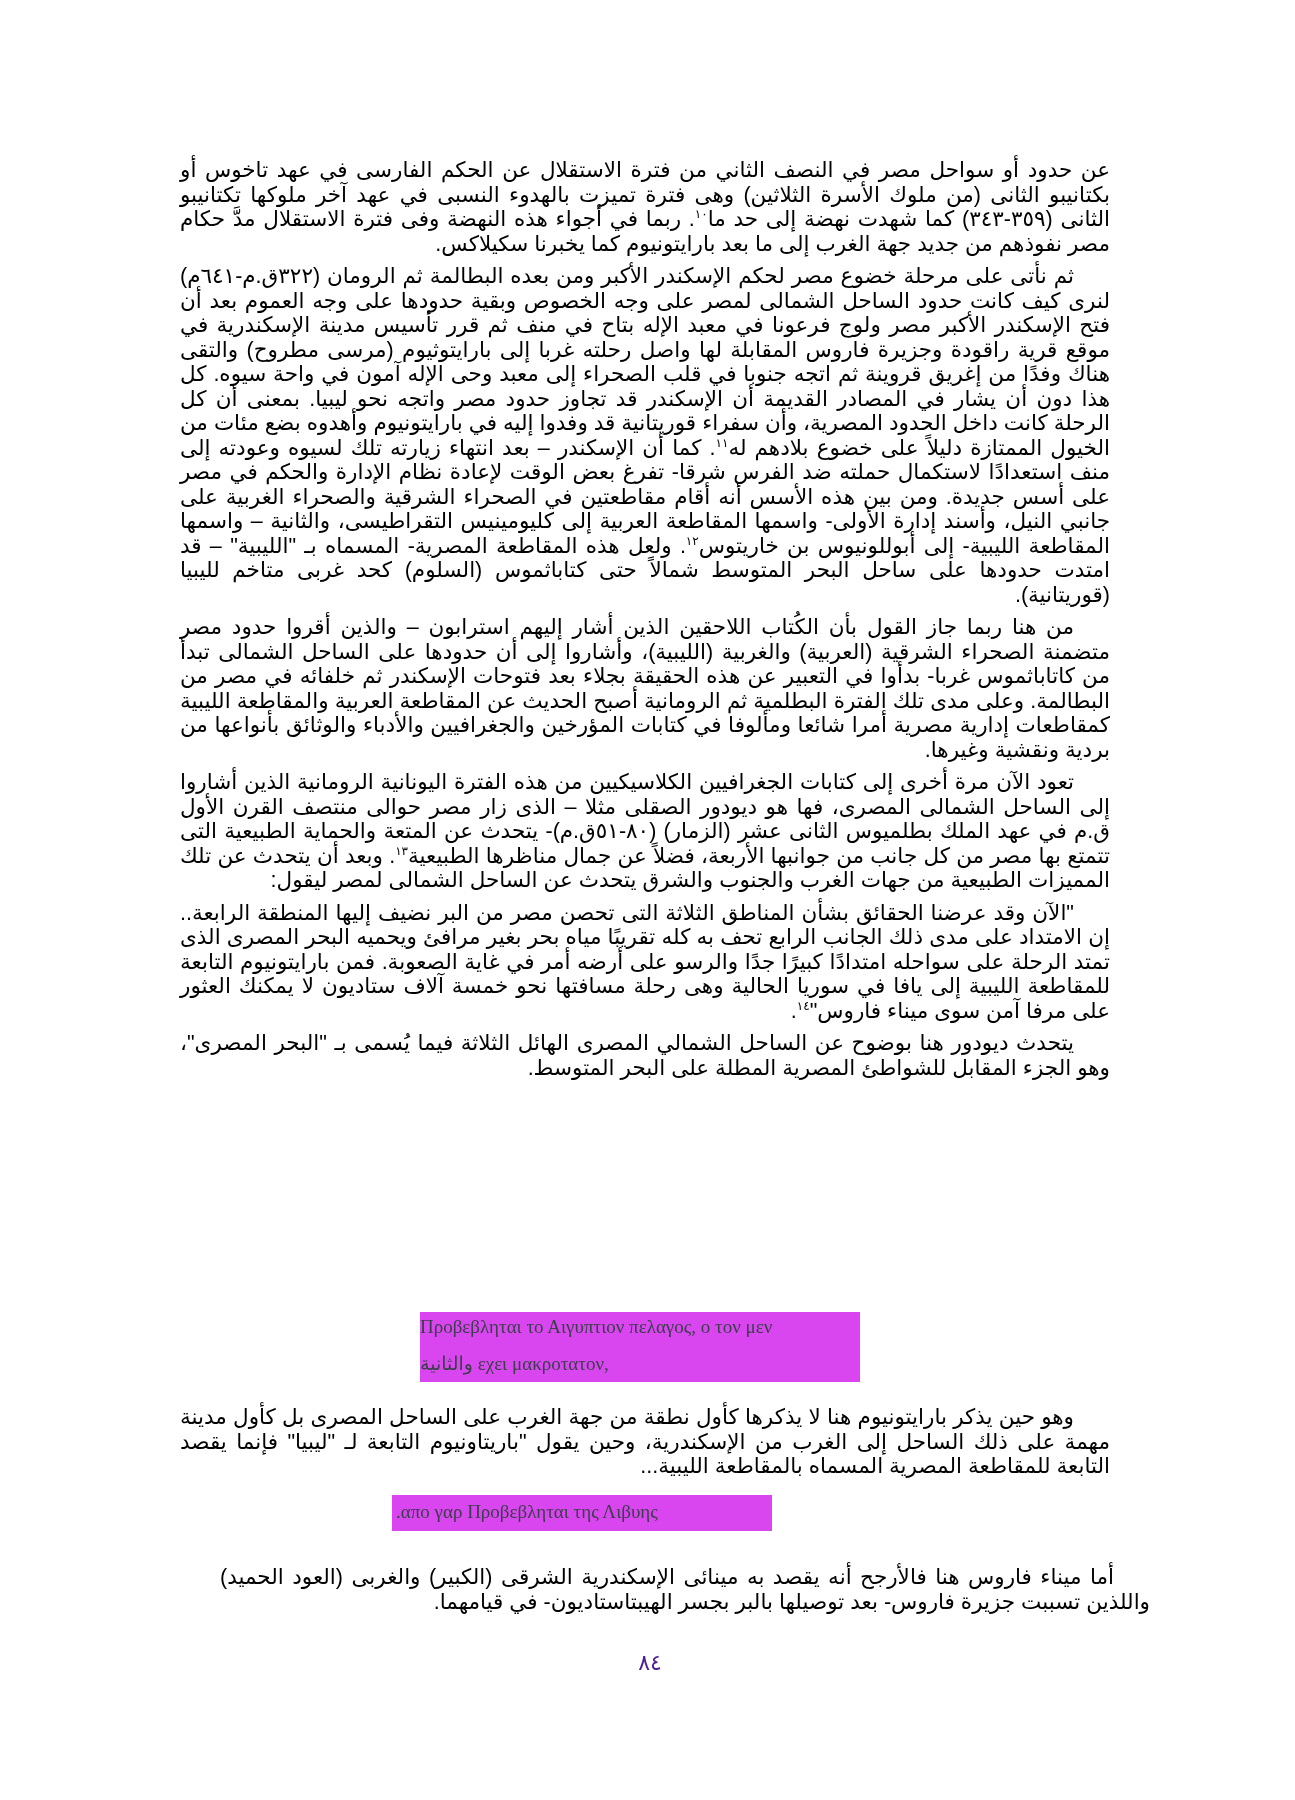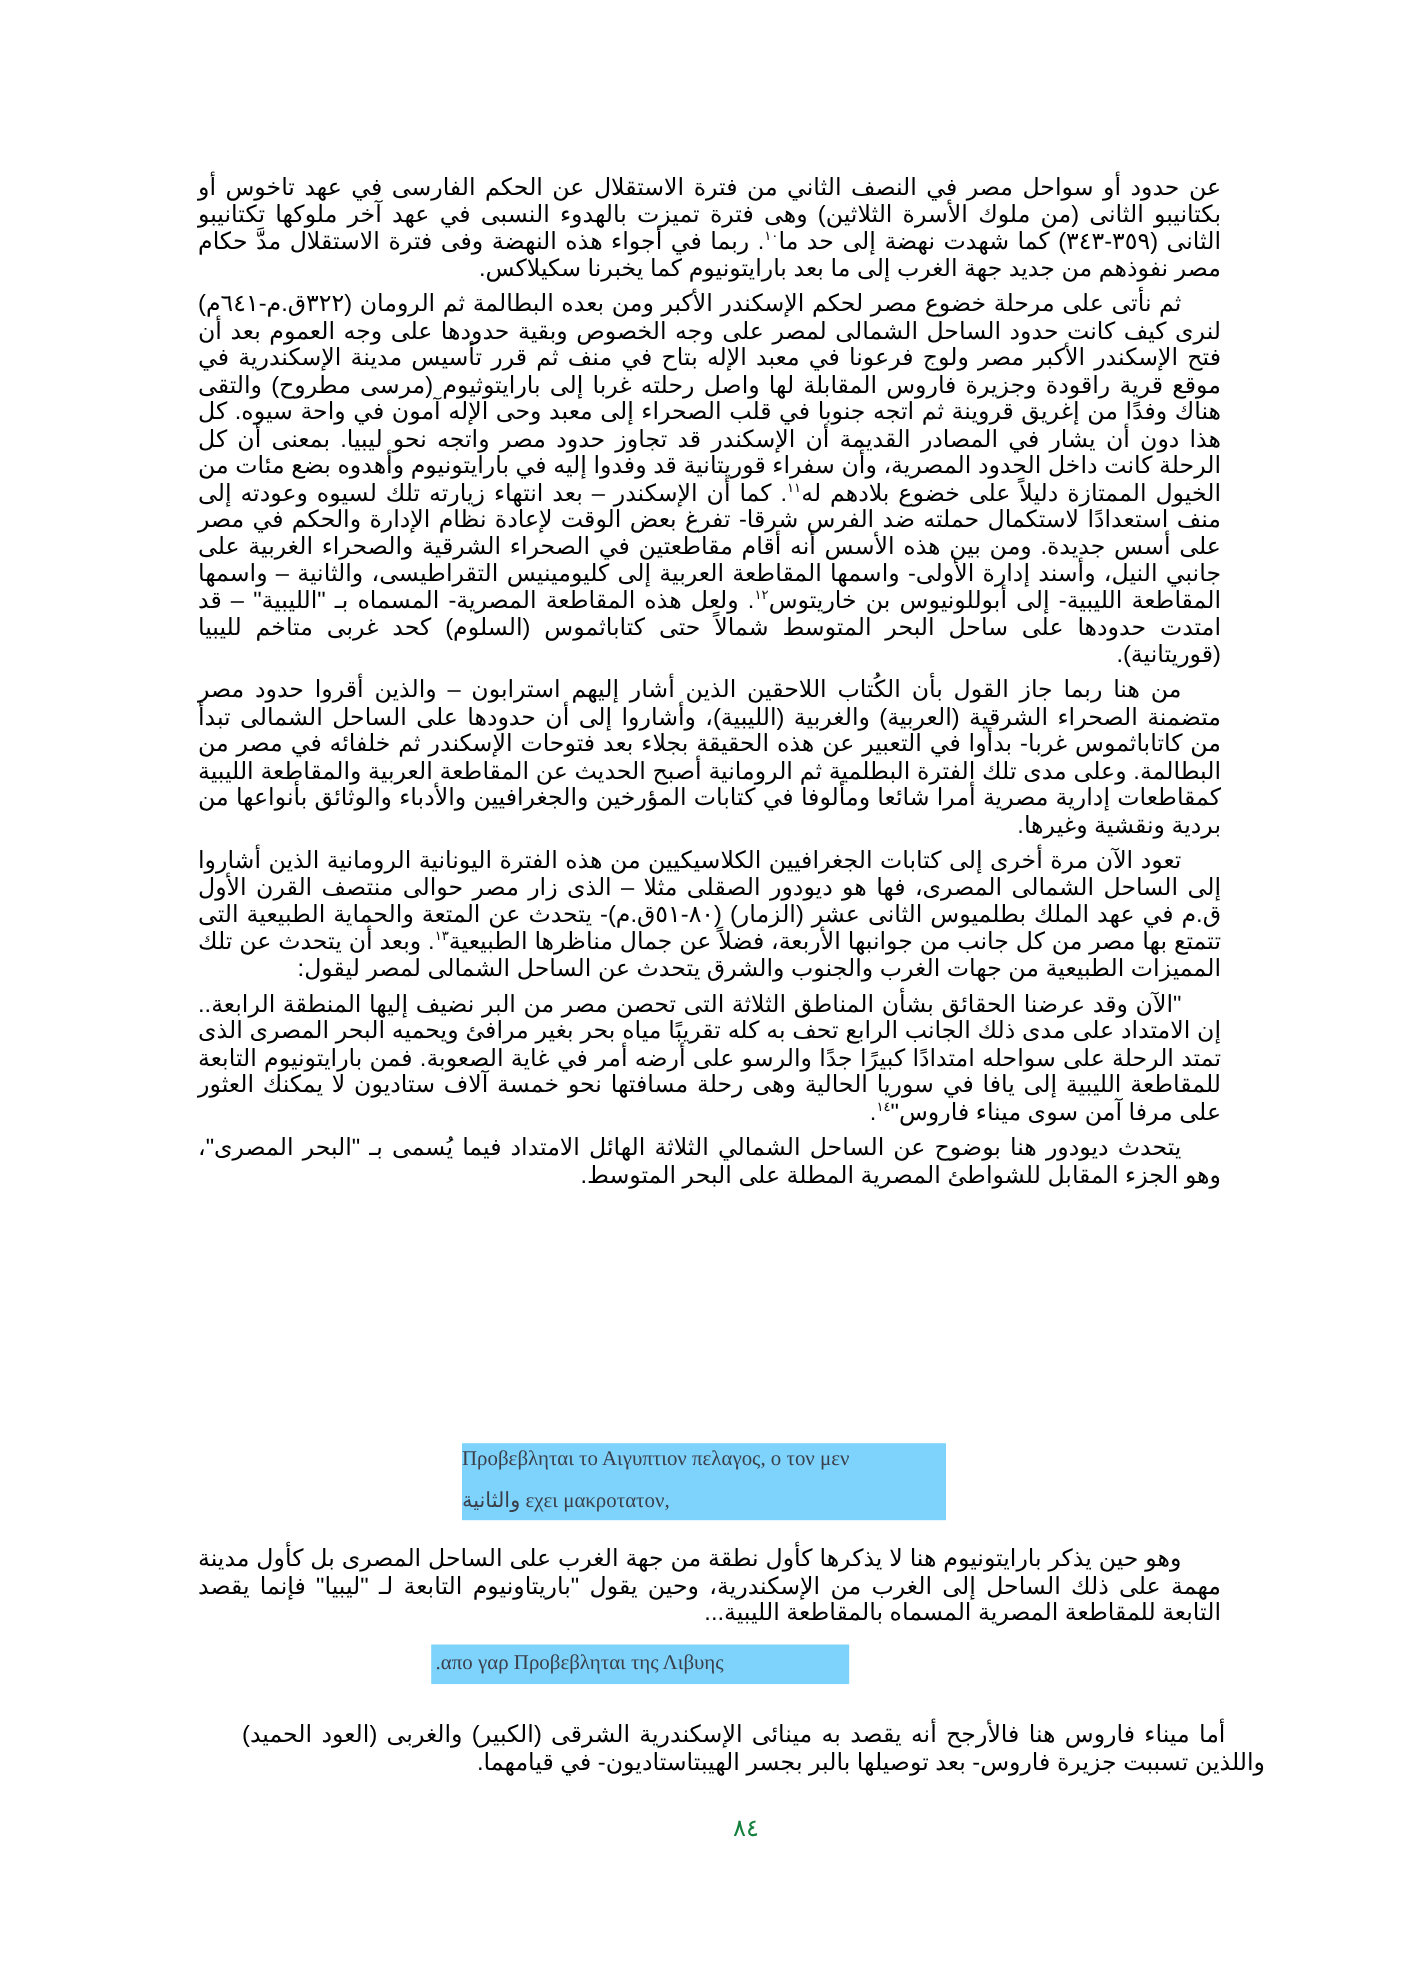--- a/index.html
+++ b/index.html
@@ -12,47 +12,47 @@
     position: absolute; left: 180px; width: 930px;
     direction: rtl; text-align: justify; text-align-last: right;
     font-family: "Liberation Sans", "DejaVu Sans", sans-serif;
     font-size: 21.5px; line-height: 24.5px; color: #000000;
   }
   .para { margin: 0 0 8px 0; text-indent: 0; }
   .para.indent { text-indent: 36px; }
   .para.first { text-indent: 0; }
   sup { font-size: 12px; line-height: 0; vertical-align: super; }
   .greek-box {
-    position: absolute; background: #7dd3fc;
+    position: absolute; background: #d946ef;
     font-family: "Liberation Serif", "DejaVu Serif", serif;
     color: #3a3f4a; font-size: 19px; direction: ltr;
   }
   .greek-line { position: absolute; white-space: nowrap; }
   .page-number {
-    position: absolute; left: 610px; top: 1650px; width: 80px; text-align: right;
-    font-family: "DejaVu Sans", sans-serif; font-size: 22px; color: #15803d;
+    position: absolute; left: 610px; top: 1650px; width: 80px; text-align: center;
+    font-family: "DejaVu Sans", sans-serif; font-size: 22px; color: #4c1d95;
   }
 </style>
 </head>
 <body>
 
 <div class="page">
 
   <div class="text-block" style="top:158px;">
     <p class="para first"><span>عن حدود أو سواحل مصر في النصف الثاني من فترة الاستقلال عن الحكم الفارسى في عهد تاخوس أو بكتانيبو الثانى (من ملوك الأسرة الثلاثين) وهى فترة تميزت بالهدوء النسبى في عهد آخر ملوكها تكتانيبو الثانى (٣٥٩-٣٤٣) كما شهدت نهضة إلى حد ما</span><sup>١٠</sup><span>. ربما في أجواء هذه النهضة وفى فترة الاستقلال مدَّ حكام مصر نفوذهم من جديد جهة الغرب إلى ما بعد بارايتونيوم كما يخبرنا سكيلاكس.</span></p>
 
     <p class="para indent"><span>ثم نأتى على مرحلة خضوع مصر لحكم الإسكندر الأكبر ومن بعده البطالمة ثم الرومان (٣٢٢ق.م-٦٤١م) لنرى كيف كانت حدود الساحل الشمالى لمصر على وجه الخصوص وبقية حدودها على وجه العموم بعد أن فتح الإسكندر الأكبر مصر ولوج فرعونا في معبد الإله بتاح في منف ثم قرر تأسيس مدينة الإسكندرية في موقع قرية راقودة وجزيرة فاروس المقابلة لها واصل رحلته غربا إلى بارايتوثيوم (مرسى مطروح) والتقى هناك وفدًا من إغريق قروينة ثم اتجه جنوبا في قلب الصحراء إلى معبد وحى الإله آمون في واحة سيوه. كل هذا دون أن يشار في المصادر القديمة أن الإسكندر قد تجاوز حدود مصر واتجه نحو ليبيا. بمعنى أن كل الرحلة كانت داخل الحدود المصرية، وأن سفراء قوريتانية قد وفدوا إليه في بارايتونيوم وأهدوه بضع مئات من الخيول الممتازة دليلاً على خضوع بلادهم له</span><sup>١١</sup><span>. كما أن الإسكندر – بعد انتهاء زيارته تلك لسيوه وعودته إلى منف استعدادًا لاستكمال حملته ضد الفرس شرقا- تفرغ بعض الوقت لإعادة نظام الإدارة والحكم في مصر على أسس جديدة. ومن بين هذه الأسس أنه أقام مقاطعتين في الصحراء الشرقية والصحراء الغربية على جانبي النيل، وأسند إدارة الأولى- واسمها المقاطعة العربية إلى كليومينيس التقراطيسى، والثانية – واسمها المقاطعة الليبية- إلى أبوللونيوس بن خاريتوس</span><sup>١٢</sup><span>. ولعل هذه المقاطعة المصرية- المسماه بـ "الليبية" – قد امتدت حدودها على ساحل البحر المتوسط شمالاً حتى كتاباثموس (السلوم) كحد غربى متاخم لليبيا (قوريتانية).</span></p>
 
     <p class="para indent"><span>من هنا ربما جاز القول بأن الكُتاب اللاحقين الذين أشار إليهم استرابون – والذين أقروا حدود مصر متضمنة الصحراء الشرقية (العربية) والغربية (الليبية)، وأشاروا إلى أن حدودها على الساحل الشمالى تبدأ من كاتاباثموس غربا- بدأوا في التعبير عن هذه الحقيقة بجلاء بعد فتوحات الإسكندر ثم خلفائه في مصر من البطالمة. وعلى مدى تلك الفترة البطلمية ثم الرومانية أصبح الحديث عن المقاطعة العربية والمقاطعة الليبية كمقاطعات إدارية مصرية أمرا شائعا ومألوفا في كتابات المؤرخين والجغرافيين والأدباء والوثائق بأنواعها من بردية ونقشية وغيرها.</span></p>
 
     <p class="para indent"><span>تعود الآن مرة أخرى إلى كتابات الجغرافيين الكلاسيكيين من هذه الفترة اليونانية الرومانية الذين أشاروا إلى الساحل الشمالى المصرى، فها هو ديودور الصقلى مثلا – الذى زار مصر حوالى منتصف القرن الأول ق.م في عهد الملك بطلميوس الثانى عشر (الزمار) (٨٠-٥١ق.م)- يتحدث عن المتعة والحماية الطبيعية التى تتمتع بها مصر من كل جانب من جوانبها الأربعة، فضلاً عن جمال مناظرها الطبيعية</span><sup>١٣</sup><span>. وبعد أن يتحدث عن تلك المميزات الطبيعية من جهات الغرب والجنوب والشرق يتحدث عن الساحل الشمالى لمصر ليقول:</span></p>
 
     <p class="para indent"><span>"الآن وقد عرضنا الحقائق بشأن المناطق الثلاثة التى تحصن مصر من البر نضيف إليها المنطقة الرابعة.. إن الامتداد على مدى ذلك الجانب الرابع تحف به كله تقريبًا مياه بحر بغير مرافئ ويحميه البحر المصرى الذى تمتد الرحلة على سواحله امتدادًا كبيرًا جدًا والرسو على أرضه أمر في غاية الصعوبة. فمن بارايتونيوم التابعة للمقاطعة الليبية إلى يافا في سوريا الحالية وهى رحلة مسافتها نحو خمسة آلاف ستاديون لا يمكنك العثور على مرفا آمن سوى ميناء فاروس"</span><sup>١٤</sup><span>.</span></p>
 
-    <p class="para indent"><span>يتحدث ديودور هنا بوضوح عن الساحل الشمالي الثلاثة الهائل الامتداد فيما يُسمى بـ "البحر المصرى"، وهو الجزء المقابل للشواطئ المصرية المطلة على البحر المتوسط.</span></p>
+    <p class="para indent"><span>يتحدث ديودور هنا بوضوح عن الساحل الشمالي المصرى الهائل الثلاثة فيما يُسمى بـ "البحر المصرى"، وهو الجزء المقابل للشواطئ المصرية المطلة على البحر المتوسط.</span></p>
   </div>
 
   <div class="greek-box" style="left:420px; top:1312px; width:440px; height:70px;">
     <div class="greek-line" style="left:0; top:4px;">Προβεβληται το Αιγυπτιον πελαγος, ο τον μεν</div>
     <div class="greek-line" style="left:0; top:40px;">والثانية εχει μακροτατον,</div>
   </div>
 
   <div class="text-block" style="top:1405px;">
     <p class="para indent"><span>وهو حين يذكر بارايتونيوم هنا لا يذكرها كأول نطقة من جهة الغرب على الساحل المصرى بل كأول مدينة مهمة على ذلك الساحل إلى الغرب من الإسكندرية، وحين يقول "باريتاونيوم التابعة لـ "ليبيا" فإنما يقصد التابعة للمقاطعة المصرية المسماه بالمقاطعة الليبية...</span></p>
   </div>

